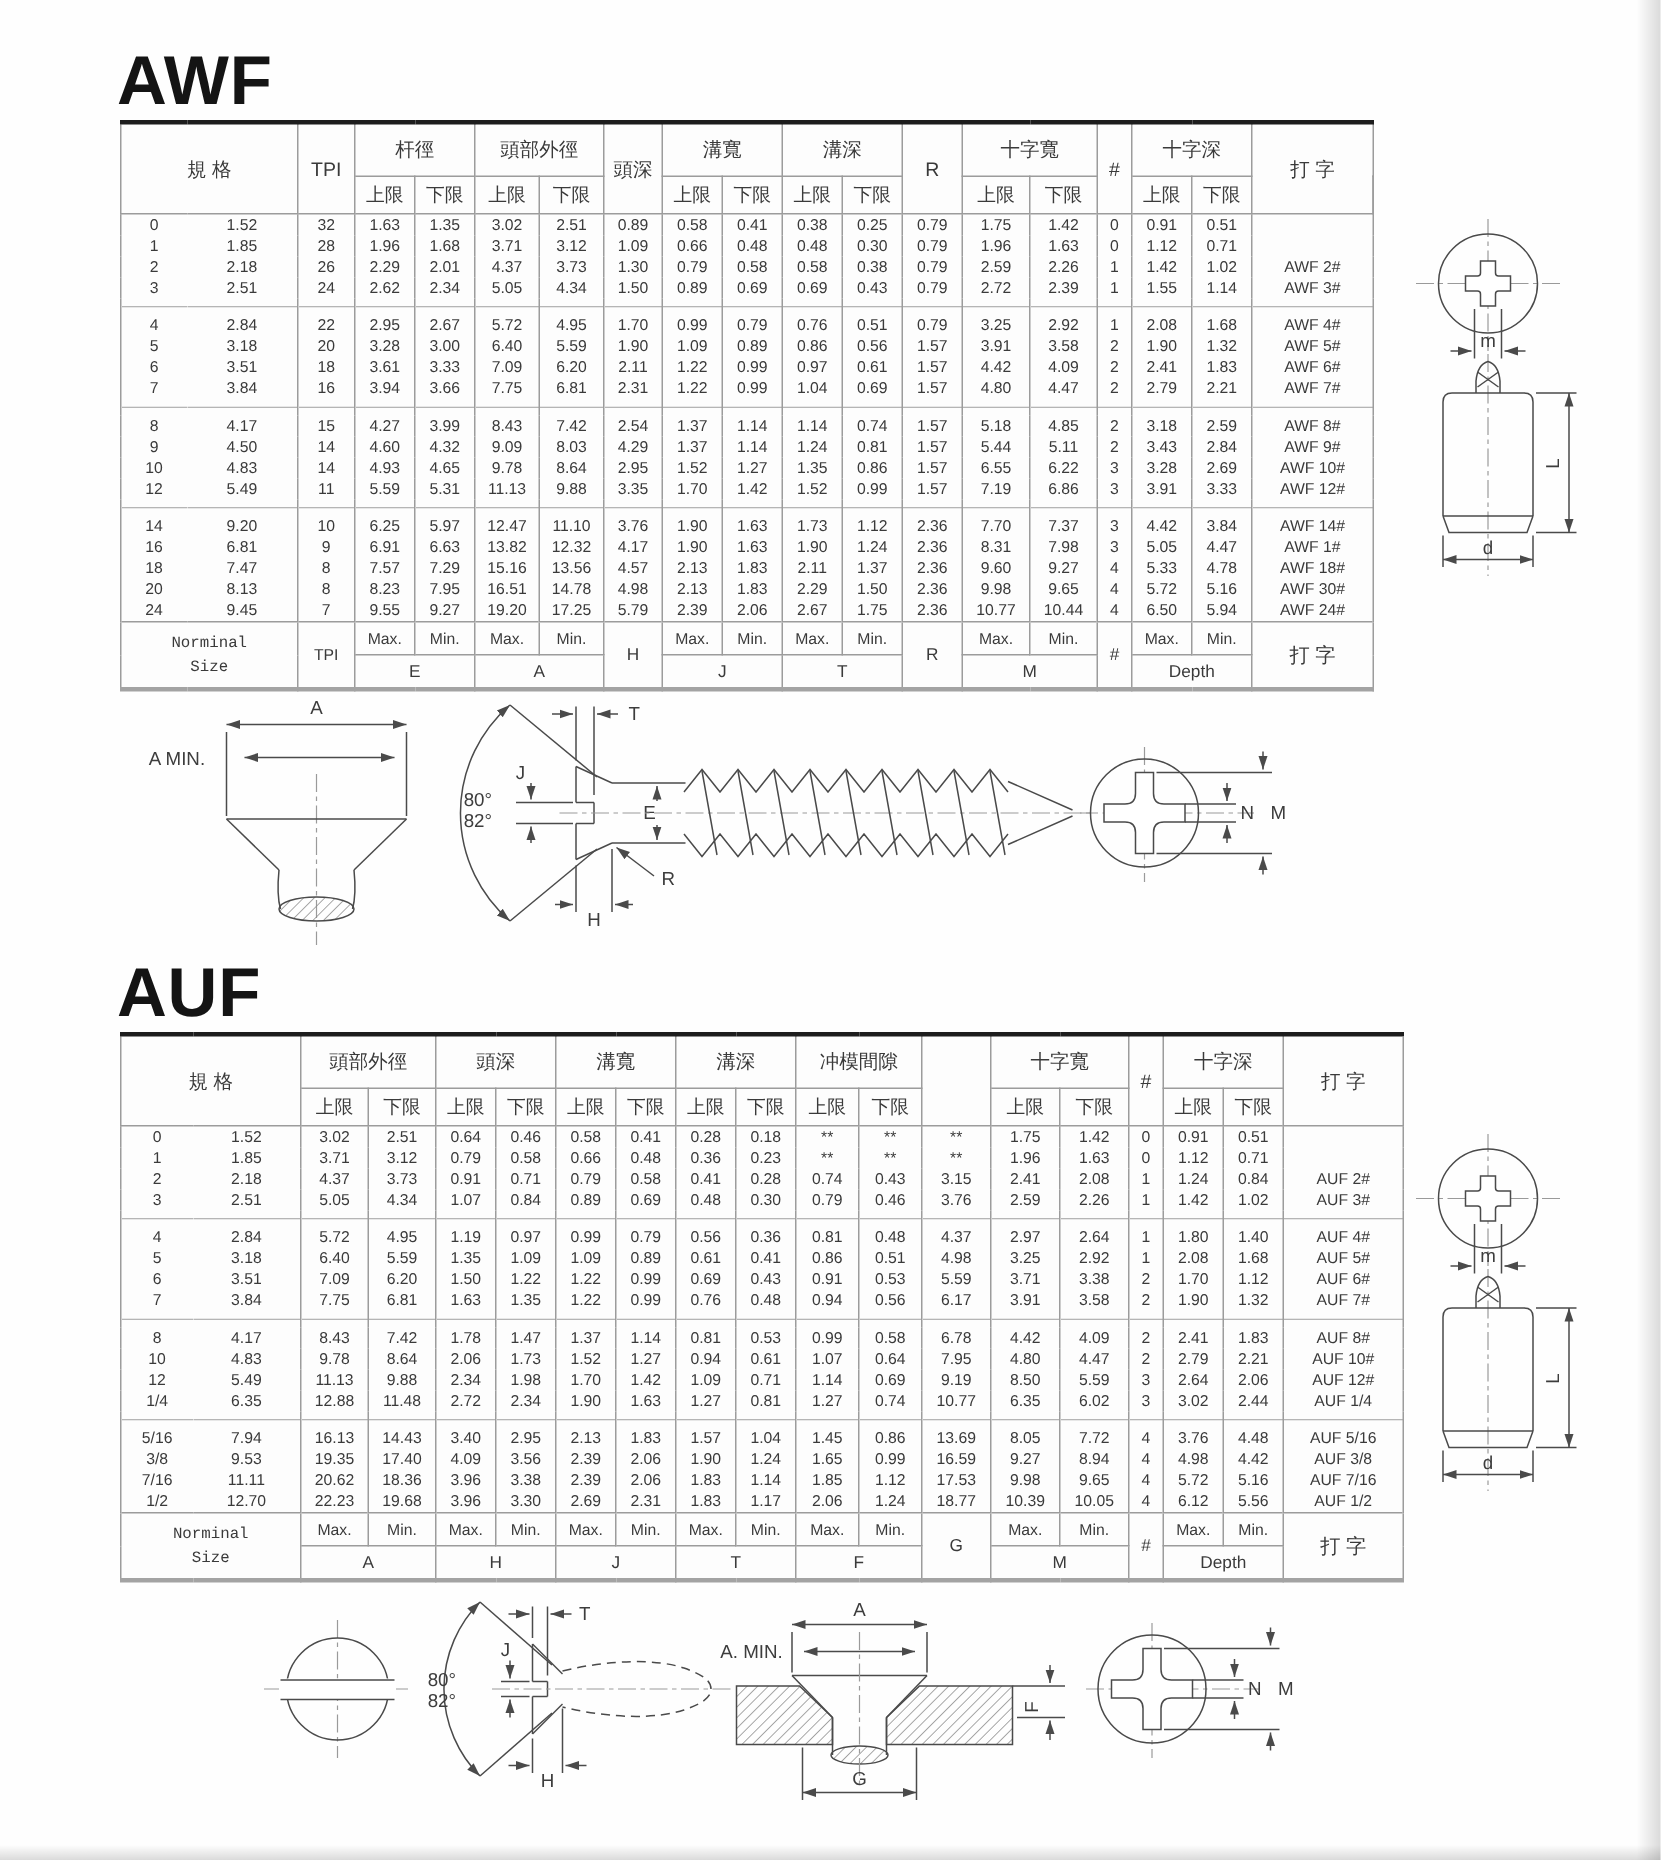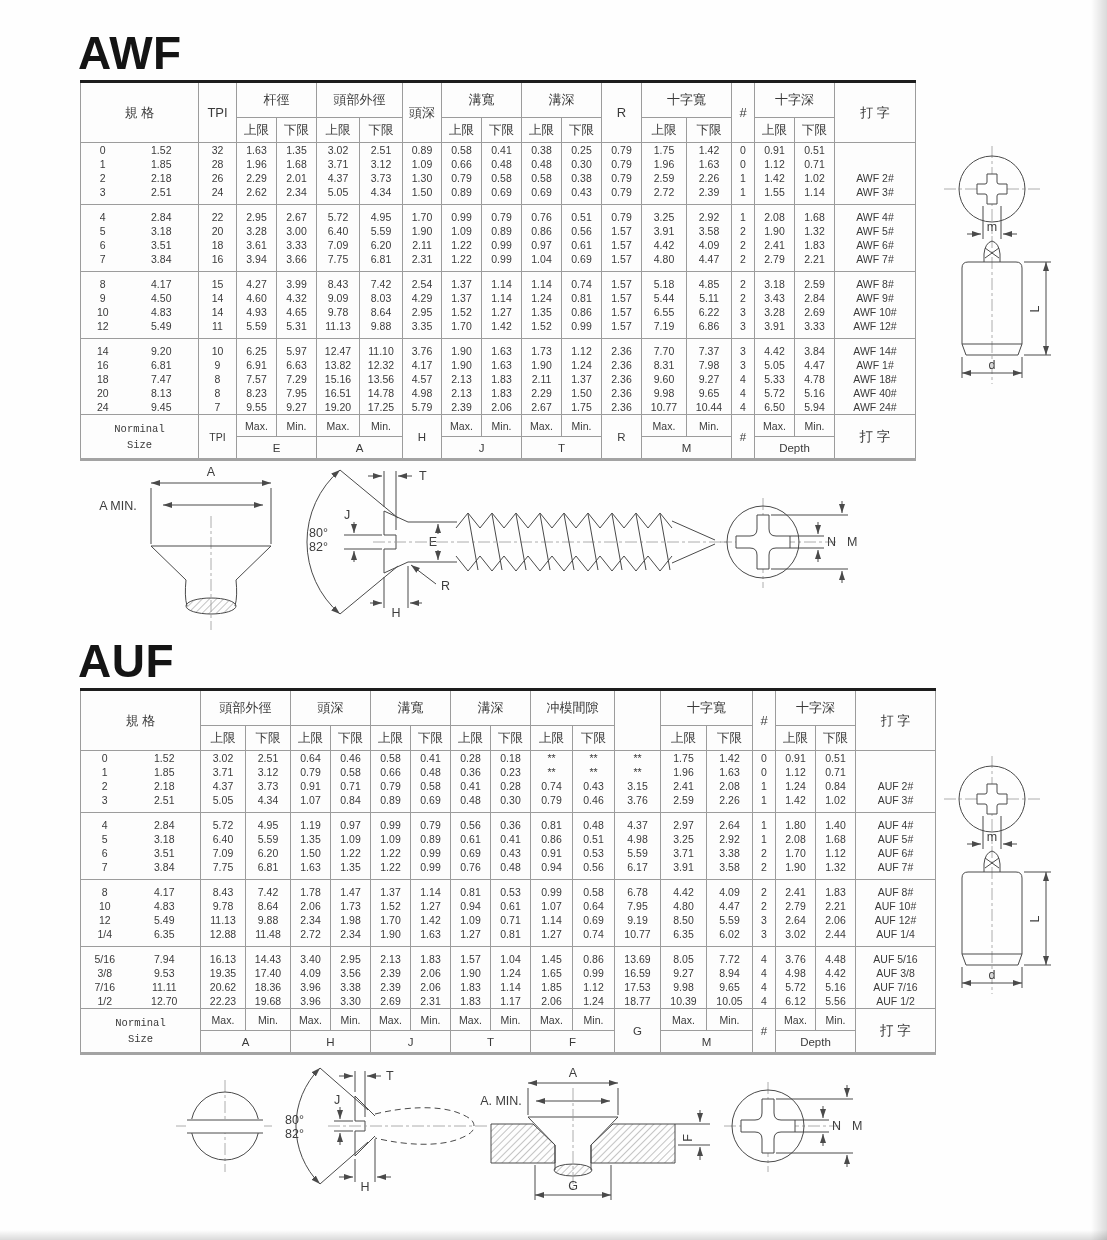--- a/index.html
+++ b/index.html
@@ -508,21 +508,21 @@
         <td>2.13</td>
         <td>1.83</td>
         <td>2.29</td>
         <td>1.50</td>
         <td>2.36</td>
         <td>9.98</td>
         <td>9.65</td>
         <td>4</td>
         <td>5.72</td>
         <td>5.16</td>
-        <td>AWF 40#</td>
+        <td>AWF 30#</td>
       </tr>
       <tr>
         <td>24</td>
         <td>9.45</td>
         <td>7</td>
         <td>9.55</td>
         <td>9.27</td>
         <td>19.20</td>
         <td>17.25</td>
         <td>5.79</td>

